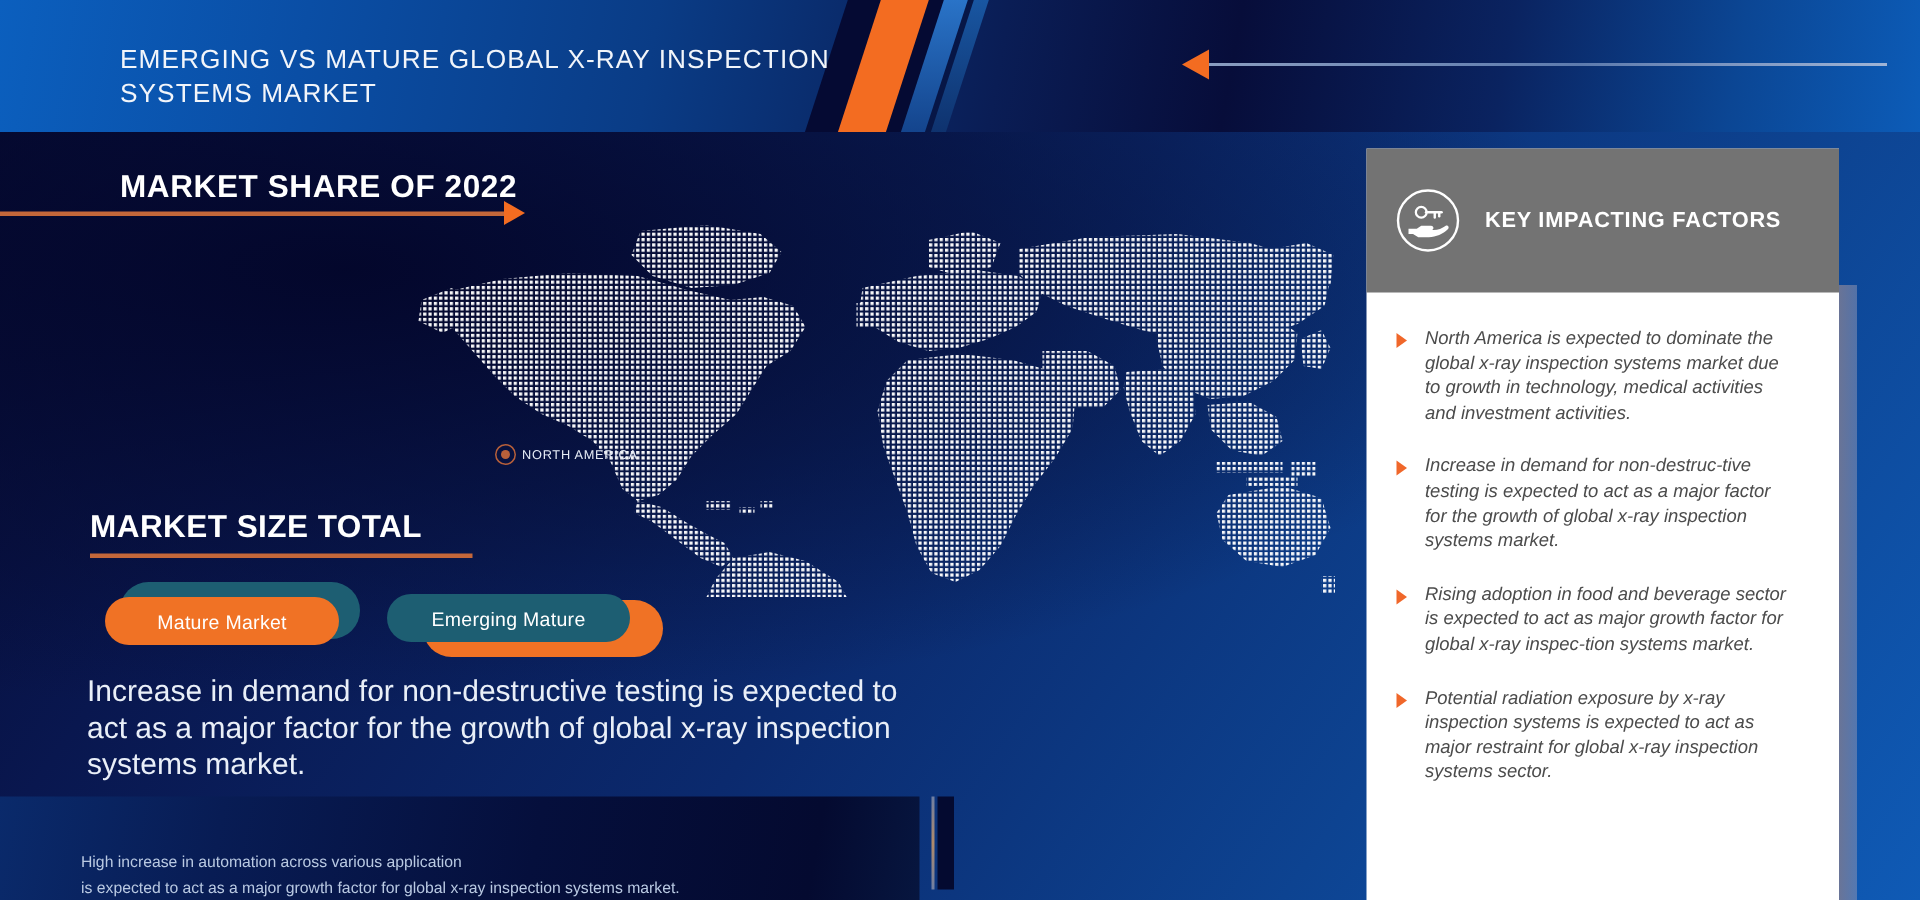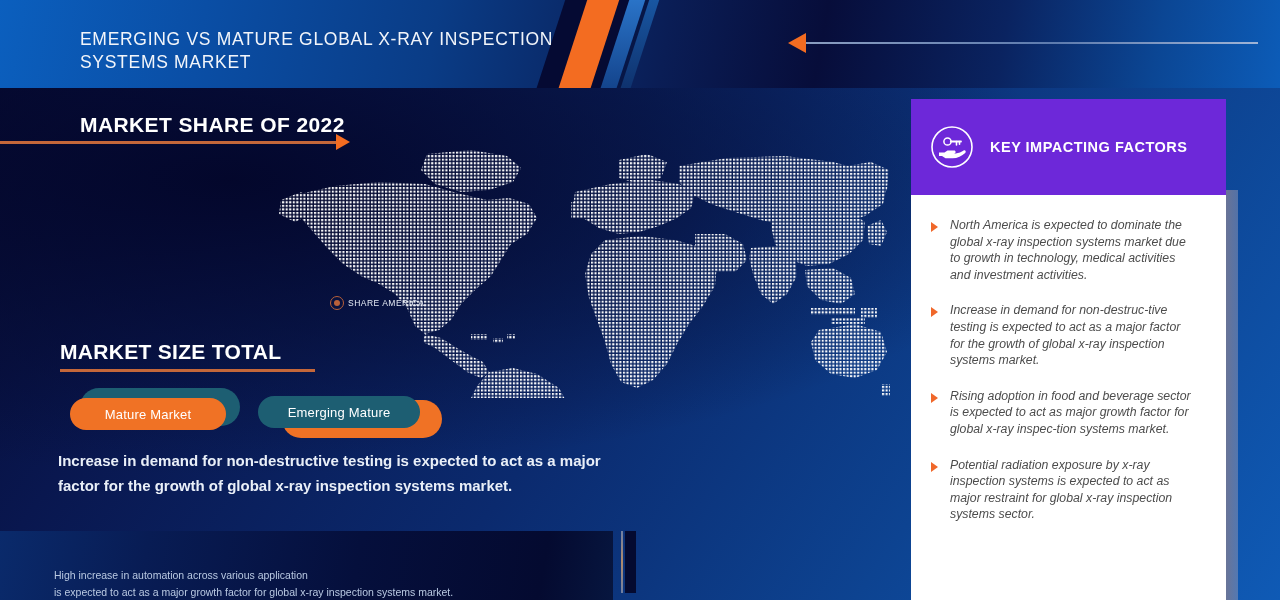--- a/index.html
+++ b/index.html
@@ -115,21 +115,21 @@
   }
   #pillMature .pillBack { left:14px; top:0px; width:160px; background:#1d5e72; }
   #pillMature .pillFront { left:4px; top:10px; width:156px; background:#f07225;text-align:right; }
 
   #pillEmerging .pillBack { left:24px; top:12px; width:160px; background:#f07225; }
   #pillEmerging .pillFront { left:0px; top:8px; width:162px; background:#1d5e72; }
 
   
   #bodyPara {
     position:absolute; left:58px; top:449px; width:555px;
-    color:#e9eff8; font-size:15px; line-height:24.5px; font-weight:700;
+    color:#e9eff8; font-size:20px; line-height:24.5px; font-weight:400;
   }
 
   
   #footerBar {
     position:absolute; left:0px; top:531px; width:613px; height:69px;
     background:linear-gradient(100deg,#0a2a6b 0%,#081c54 24%,#050f3c 58%,#040a30 88%,#07163f 100%);
   }
   #footerText {
     position:absolute; left:54px; top:545px; width:545px;
     color:#b9c9e2; font-size:10.5px; line-height:17px;margin-top:22px;
@@ -147,21 +147,21 @@
   #kifShadow {
     position:absolute; left:1226px; top:190px; width:12px; height:410px;
     background:linear-gradient(90deg,rgba(110,118,150,.95),rgba(140,148,180,.55));
   }
   #kifPanel {
     position:absolute; left:911px; top:99px; width:315px; height:501px;
     background:#ffffff;
   }
   #kifHeader {
     position:absolute; left:0; top:0; width:315px; height:96px;
-    background:#6d28d9;
+    background:#737373;
     display:flex; align-items:center; padding-left:19px; gap:16px;
   }
   #kifIcon { width:44px; height:44px; flex:0 0 44px; }
   #kifHeadLabel {
     color:#ffffff; font-size:14.5px; font-weight:bold; letter-spacing:.5px;
   }
   #kifList {
     position:absolute; left:0; top:96px; width:301px; padding:22px 14px 0 20px;font-style:italic;
   }
   .kifItem { display:flex; gap:10px; margin-bottom:19px; }
@@ -274,21 +274,21 @@
         </mask>
       </defs>
       <rect x="0" y="0" width="615" height="250" fill="url(#dots)" mask="url(#landmask)" opacity="0.97"></rect>
     </svg>
   </div>
 
   <div id="naMarker">
     <div class="ring"></div>
     <div class="dot"></div>
   </div>
-  <div id="naLabel">SHARE AMERICA</div>
+  <div id="naLabel">NORTH AMERICA</div>
 
   <div id="sizeTitle">MARKET SIZE TOTAL</div>
   <div id="sizeRule"></div>
 
   <div class="pillGroup" id="pillMature">
     <div class="pillBack"></div>
     <div class="pillFront">Mature Market</div>
   </div>
 
   <div class="pillGroup" id="pillEmerging">

